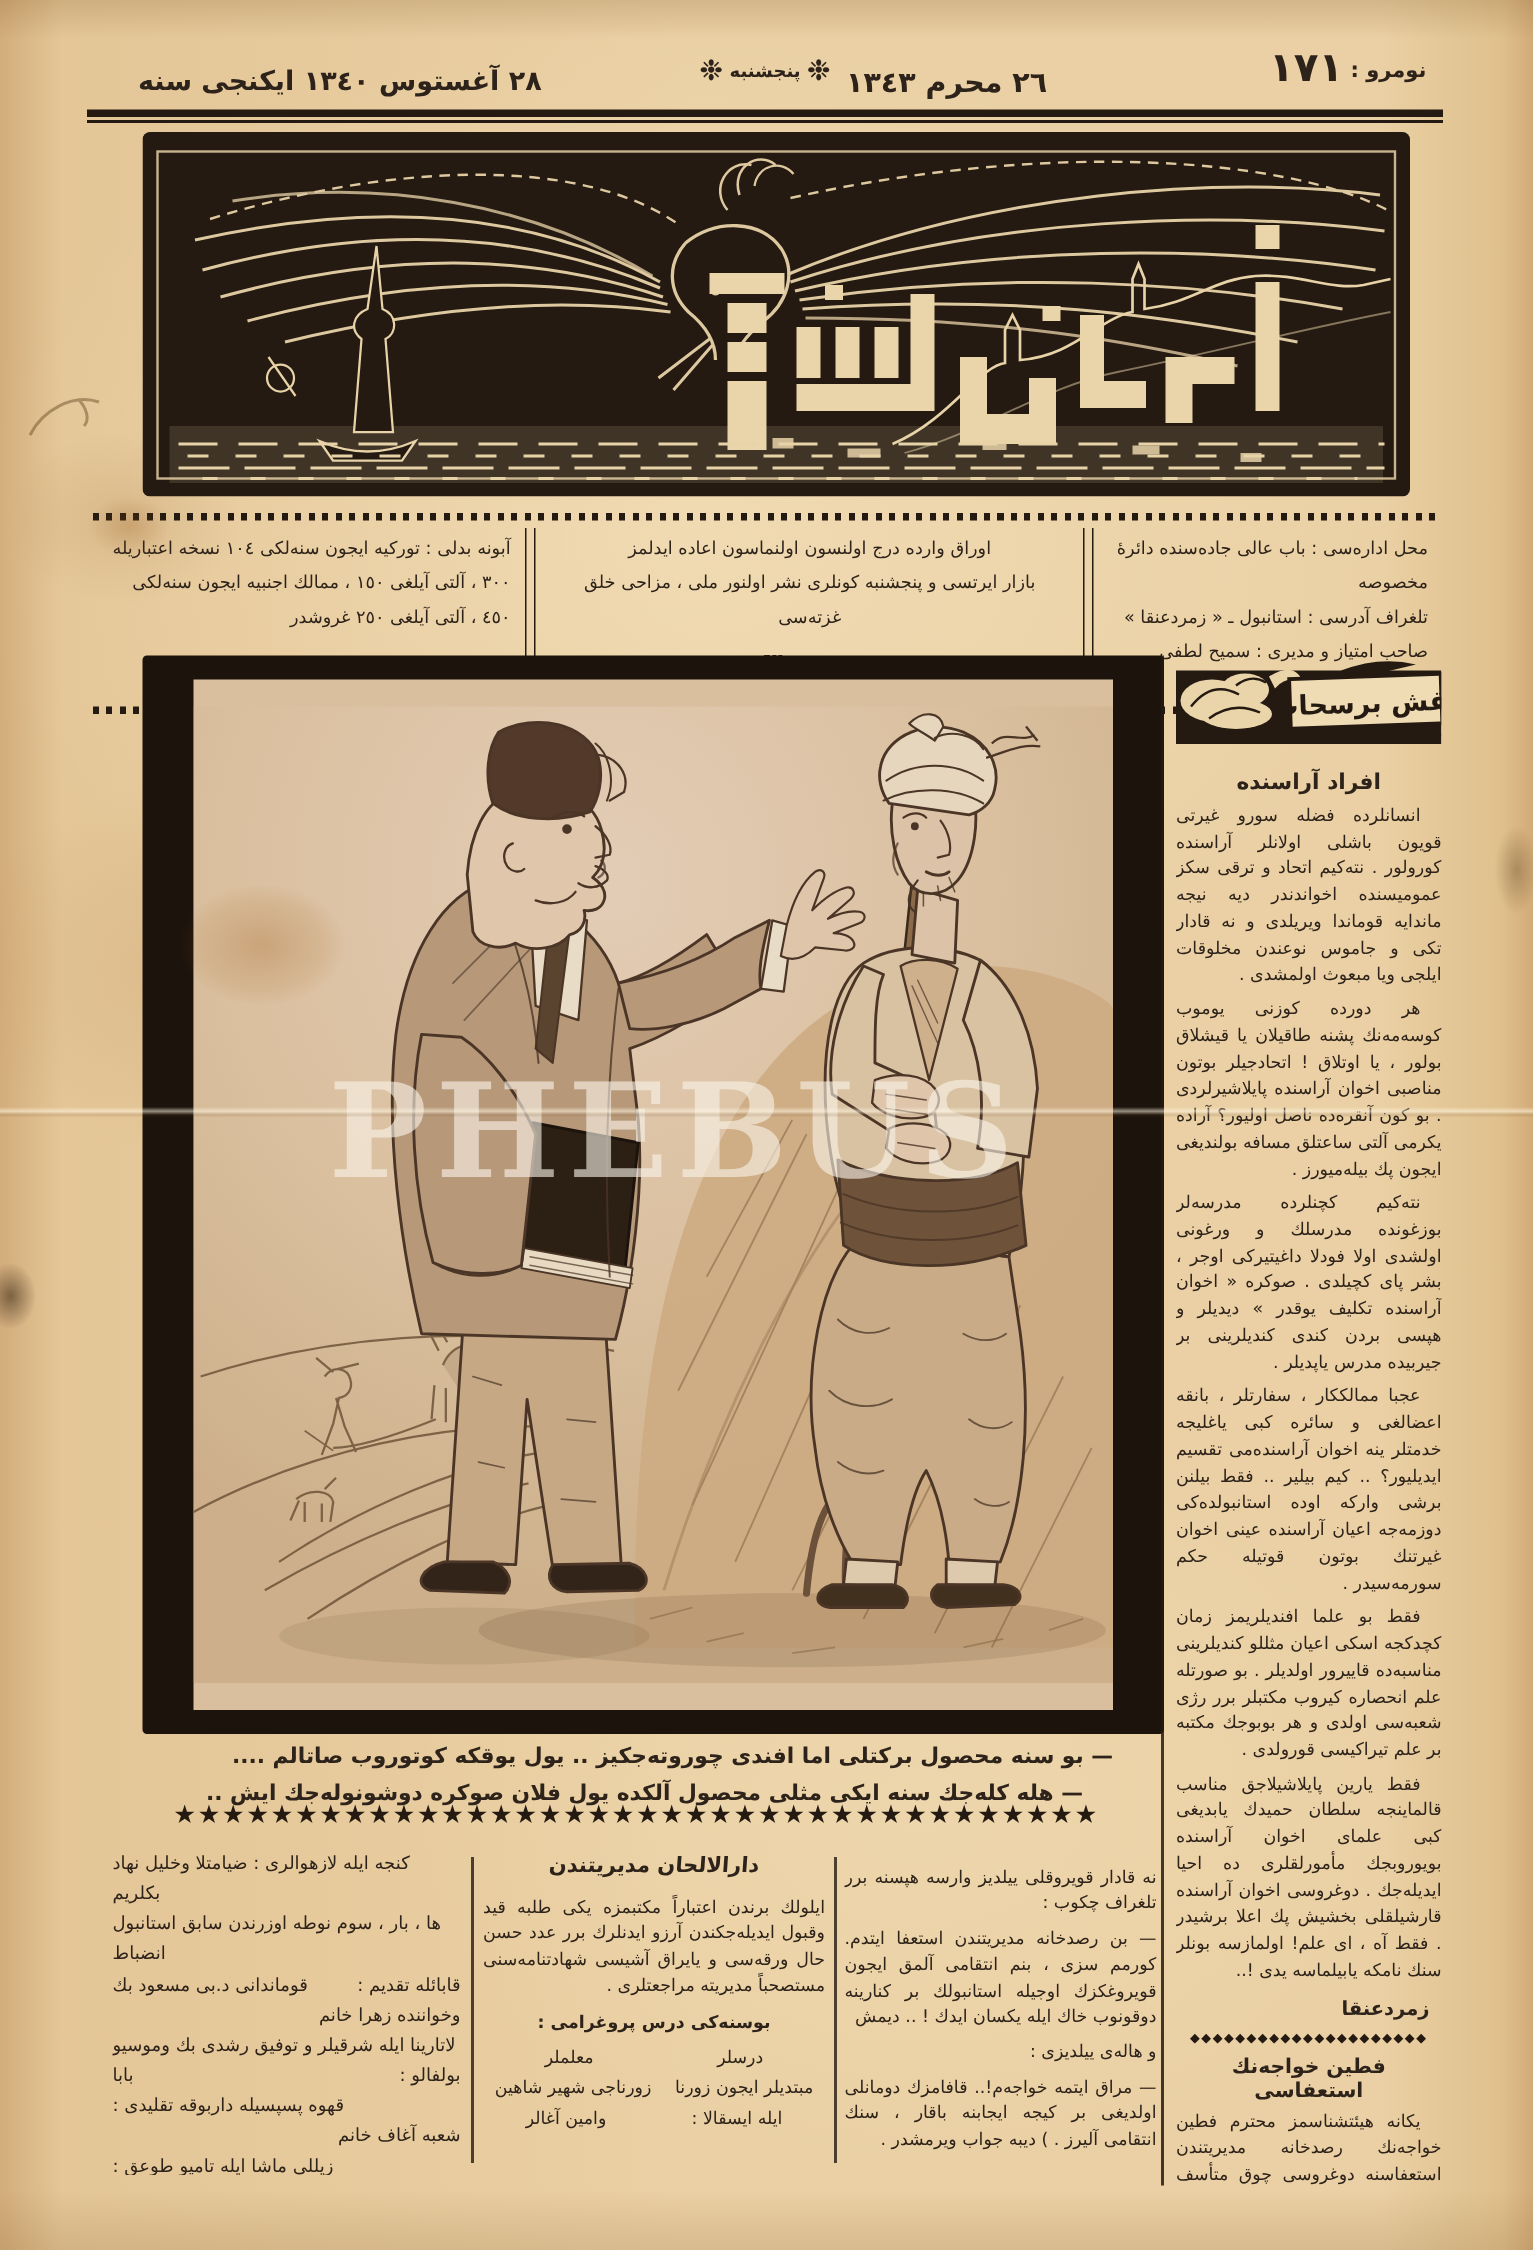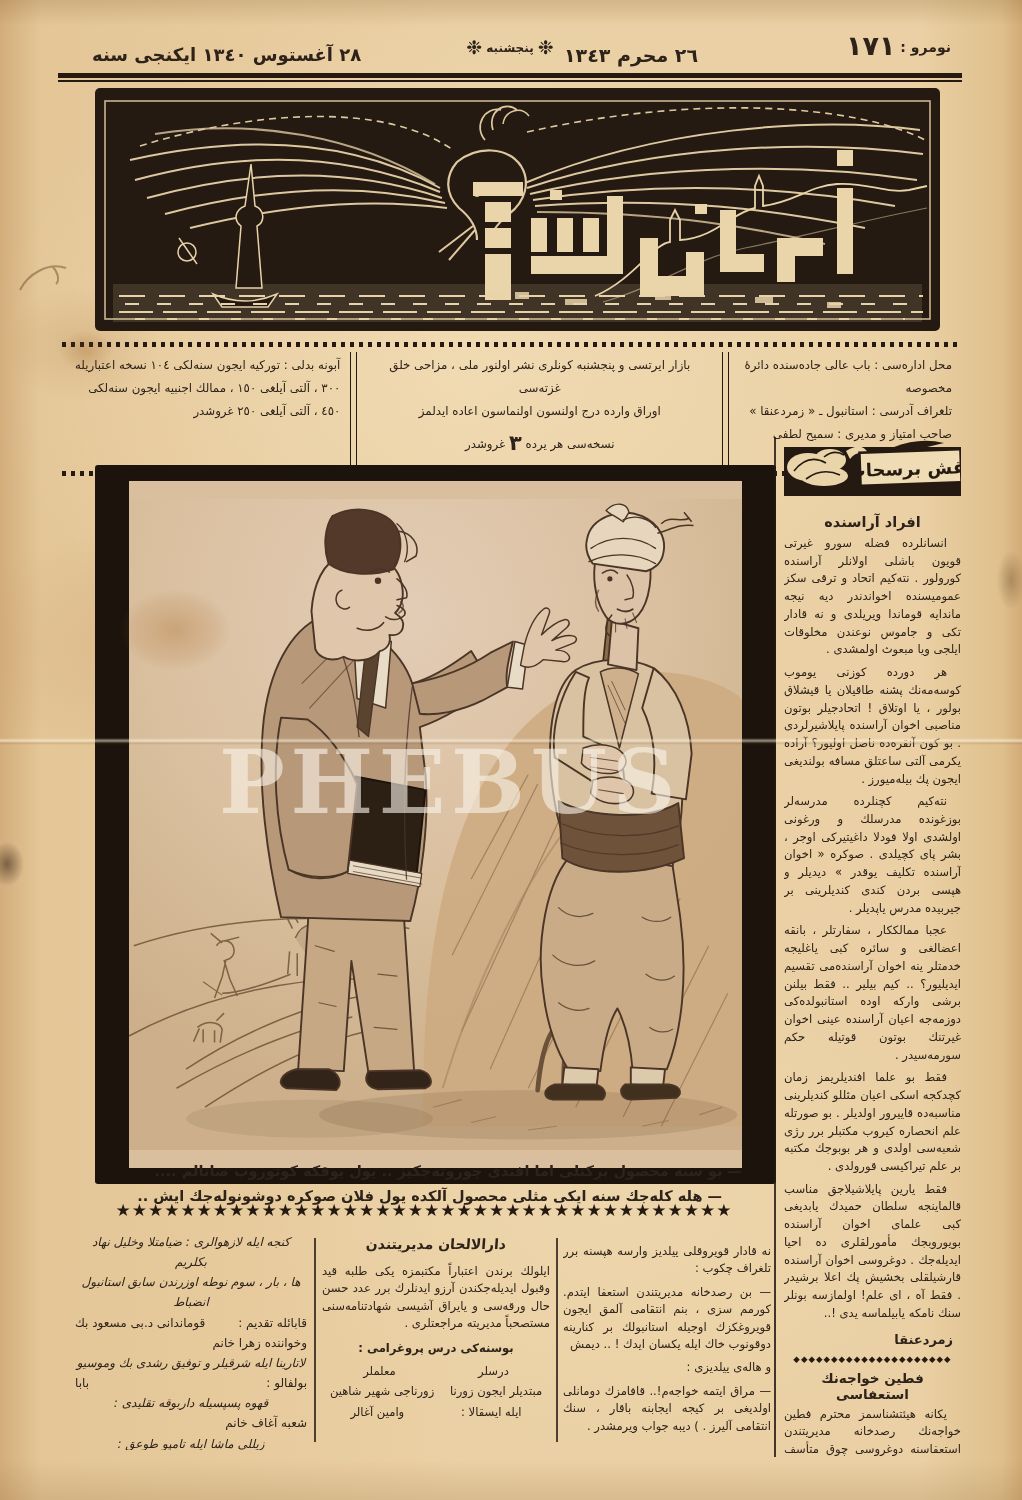--- a/index.html
+++ b/index.html
@@ -46,21 +46,21 @@
   .infobar::after{bottom:-2px;}
   .ib-col{padding:2px 8px;}
   .ib-addr{width:222px;text-align:right;}
   .ib-pub{width:360px;text-align:center;}
   .ib-sub{width:282px;text-align:right;}
   .ib-sep{width:5px;border-right:1.6px solid #241a11;border-left:1.6px solid #241a11;margin:0 2px;}
   .big-num{font-size:21px;font-weight:bold;vertical-align:-2px;}
 
   
   .cartoon{position:absolute;left:95px;top:437px;width:681px;height:719px;background:#1c130c;
-    padding:16px 34px;box-sizing:border-box;border-radius:3px;margin-top:28px;}
+    padding:16px 34px;box-sizing:border-box;border-radius:3px;}
   .cartoon-inner{width:100%;height:100%;background:#d9bf9e;position:relative;overflow:hidden;}
   .cartoon-inner svg{display:block;width:100%;height:100%;}
 
   
   .caption{position:absolute;left:95px;top:1159px;width:678px;font-size:14.5px;font-weight:bold;
     line-height:1.75;text-align:right;padding-right:31px;box-sizing:border-box;}
   .caption .cap2{padding-right:20px;}
 
   
   .starrow{position:absolute;left:70px;top:1200px;width:708px;font-size:17px;letter-spacing:1px;
@@ -79,21 +79,21 @@
   
   .bcol{position:absolute;top:1232px;overflow:hidden;font-size:11.6px;line-height:1.5;}
   .b-tel{left:563px;width:208px;height:228px;margin-top:11px;}
   .b-tel p{margin:0 0 6px;text-align:justify;}
   .b-school{left:322px;width:228px;height:228px;}
   .b-school h4{margin:2px 0 8px;text-align:center;font-size:14px;font-weight:bold;transform:skewX(-4deg);}
   .b-school p{margin:0 0 7px;text-align:justify;}
   .b-school .prog{ text-align:center;font-weight:bold;margin:6px 0;}
   .b-school .trow{display:flex;justify-content:space-around;margin:3px 0;}
   .b-cast{left:75px;width:232px;height:218px;font-size:12px;line-height:1.68;}
-  .b-cast .r{text-align:center;font-style:italic;}
+  .b-cast .r{text-align:left;}
   .b-cast .c{text-align:right;}
   .b-cast .sp{display:flex;justify-content:space-between;}
   .bsep{position:absolute;top:1238px;width:1.5px;height:204px;background:rgba(36,26,17,.8);}
   .bsep1{left:556px;} .bsep2{left:314px;}
 
   
   .stain{position:absolute;border-radius:50%;pointer-events:none;}
   .stain1{left:120px;top:590px;width:110px;height:80px;background:radial-gradient(ellipse at center, rgba(164,96,30,.30), rgba(164,96,30,.10) 55%, transparent 72%);}
   .stain2{left:58px;top:330px;width:56px;height:42px;background:radial-gradient(ellipse, rgba(150,90,30,.25), transparent 70%);}
   .stain3{left:-10px;top:842px;width:34px;height:44px;background:radial-gradient(ellipse, rgba(50,32,16,.55), transparent 72%);}
@@ -203,22 +203,22 @@
   </div>
 
   <div class="infobar">
     <div class="ib-col ib-addr">
       <div>محل اداره‌سی : باب عالی جاده‌سنده دائرهٔ مخصوصه</div>
       <div>تلغراف آدرسی : استانبول ـ « زمردعنقا »</div>
       <div>صاحب امتياز و مديری : سميح لطفی</div>
     </div>
     <div class="ib-sep"></div>
     <div class="ib-col ib-pub">
+      <div>اوراق وارده درج اولنسون اولنماسون اعاده ايدلمز</div>
       <div>بازار ايرتسی و پنجشنبه كونلری نشر اولنور ملی ، مزاحی خلق غزته‌سی</div>
-      <div>اوراق وارده درج اولنسون اولنماسون اعاده ايدلمز</div>
       <div>
         <span>نسخه‌سی هر يرده</span>
         <span class="big-num">٣</span>
         <span>غروشدر</span>
       </div>
     </div>
     <div class="ib-sep"></div>
     <div class="ib-col ib-sub">
       <div>آبونه بدلی : توركيه ايجون سنه‌لكی ١٠٤ نسخه اعتباريله</div>
       <div>٣٠٠ ، آلتی آيلغی ١٥٠ ، ممالك اجنبيه ايجون سنه‌لكی</div>

